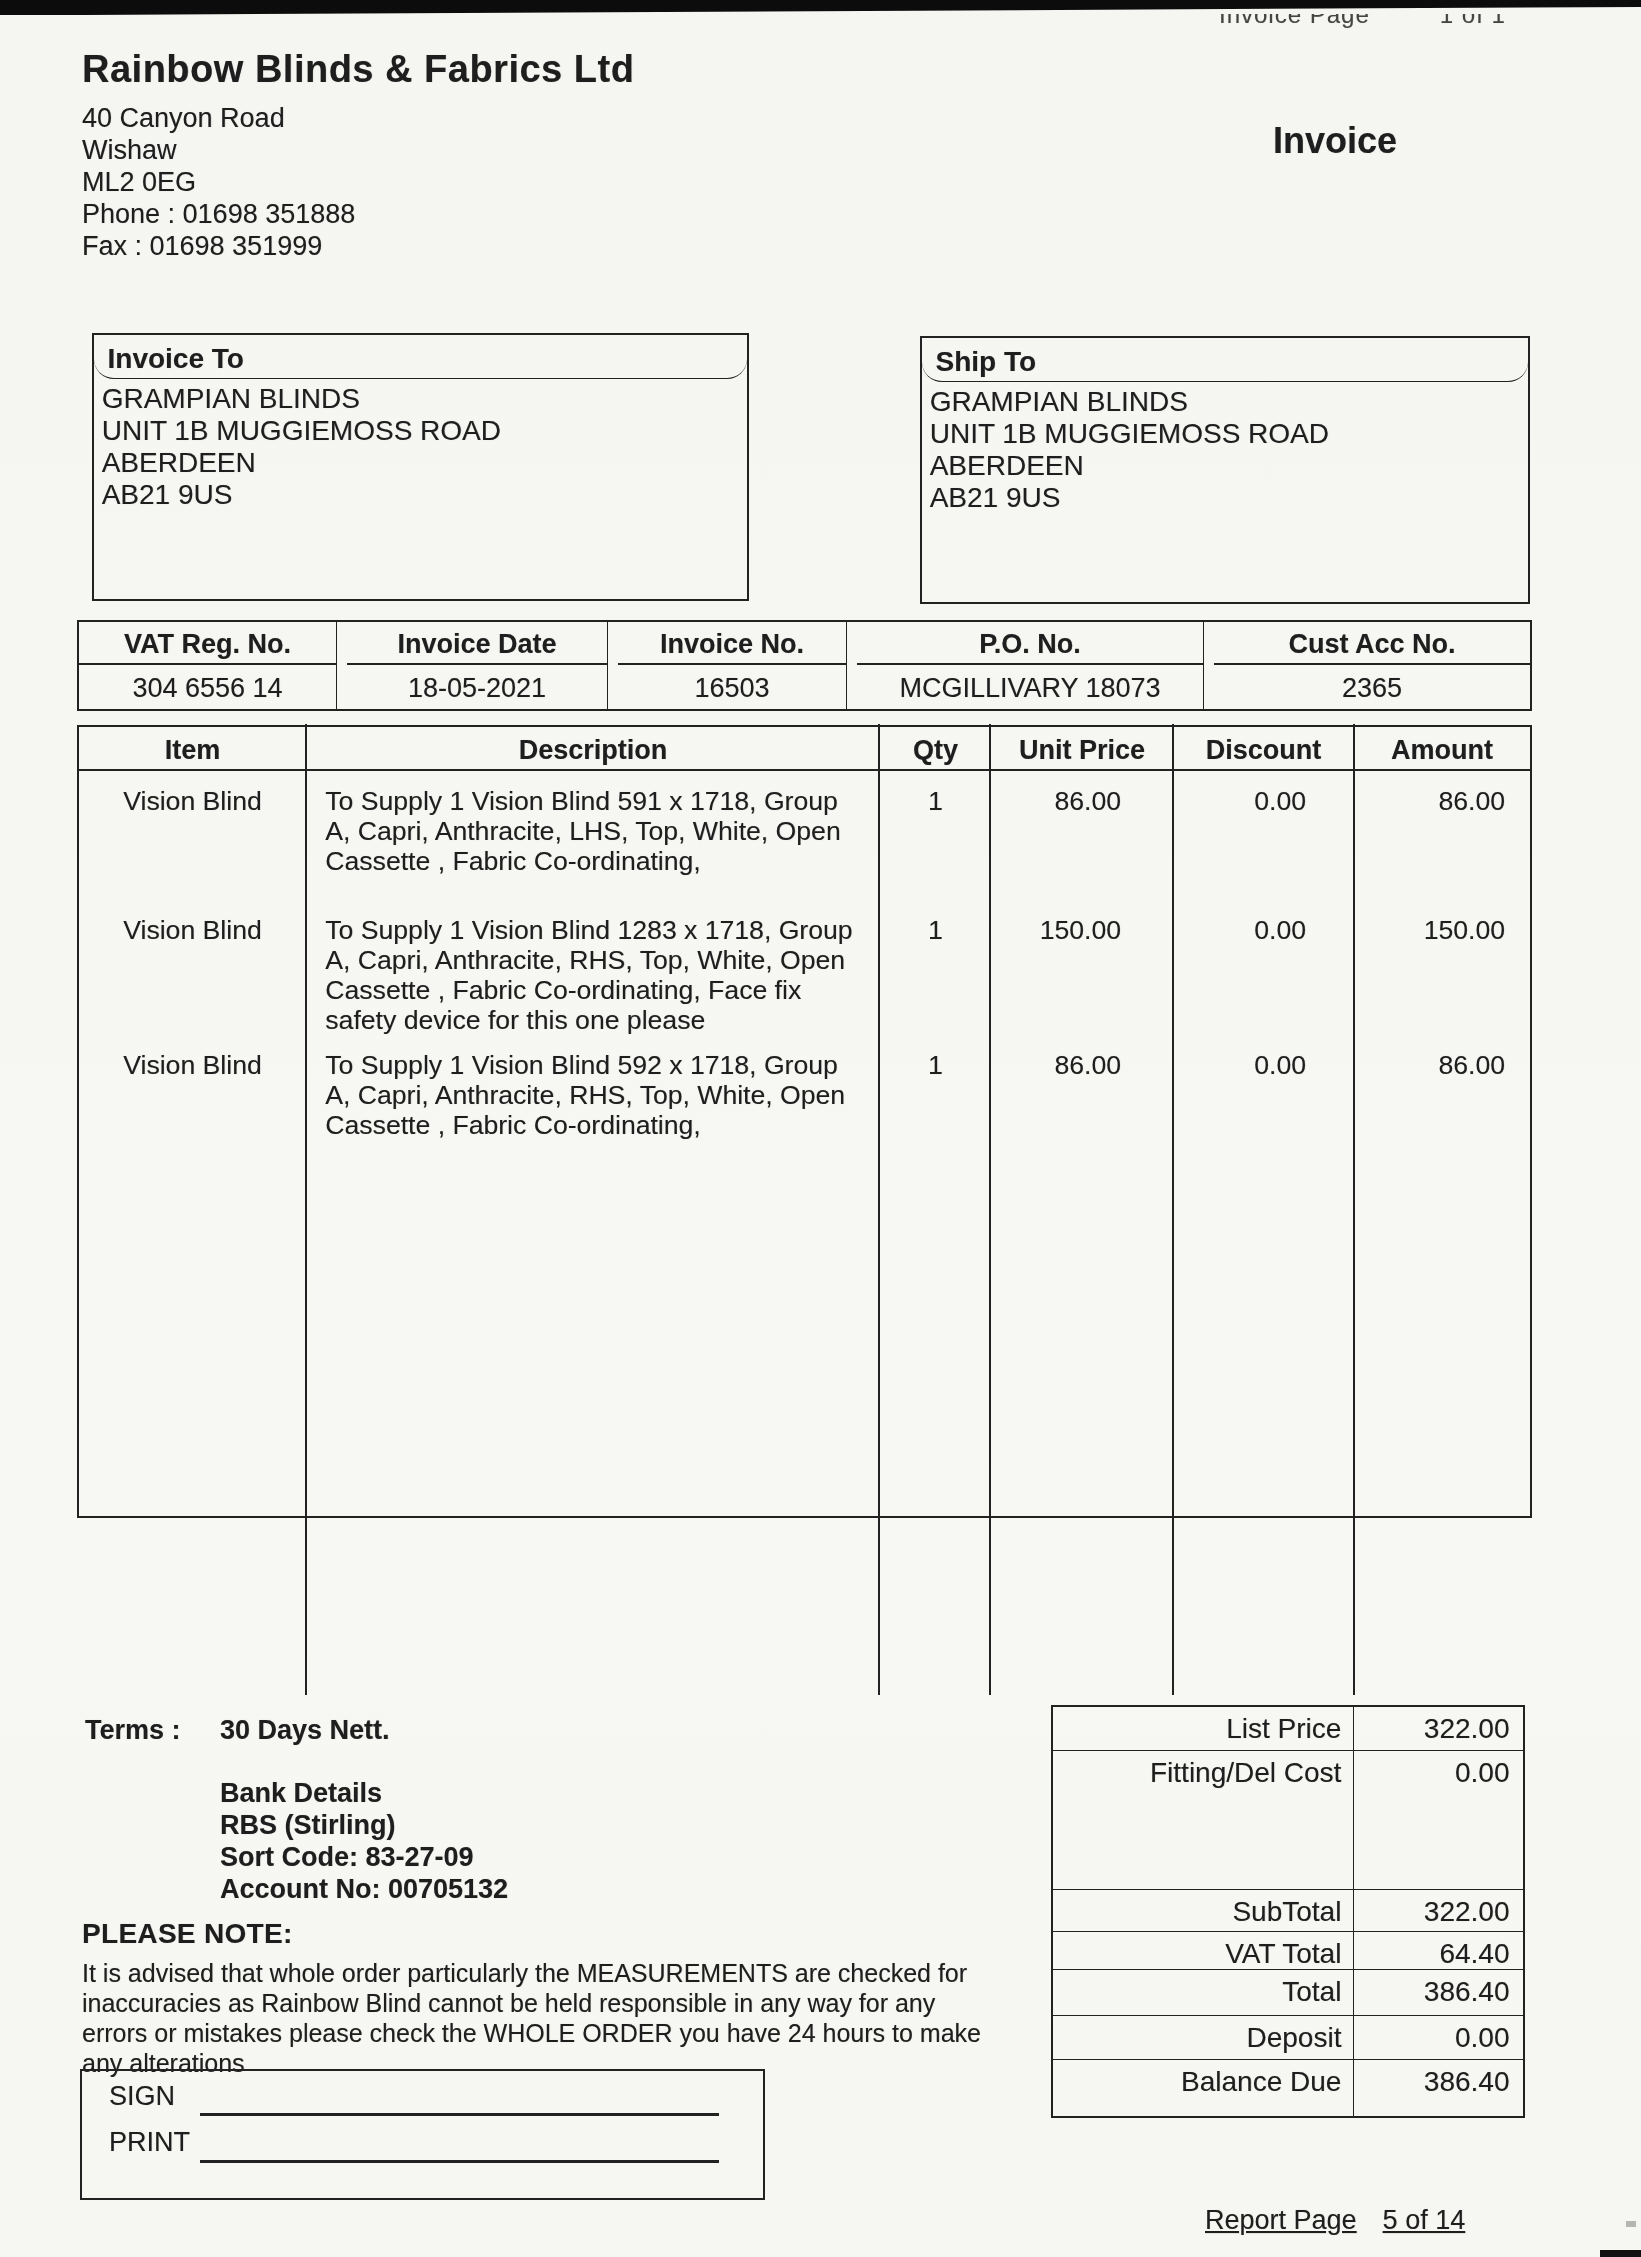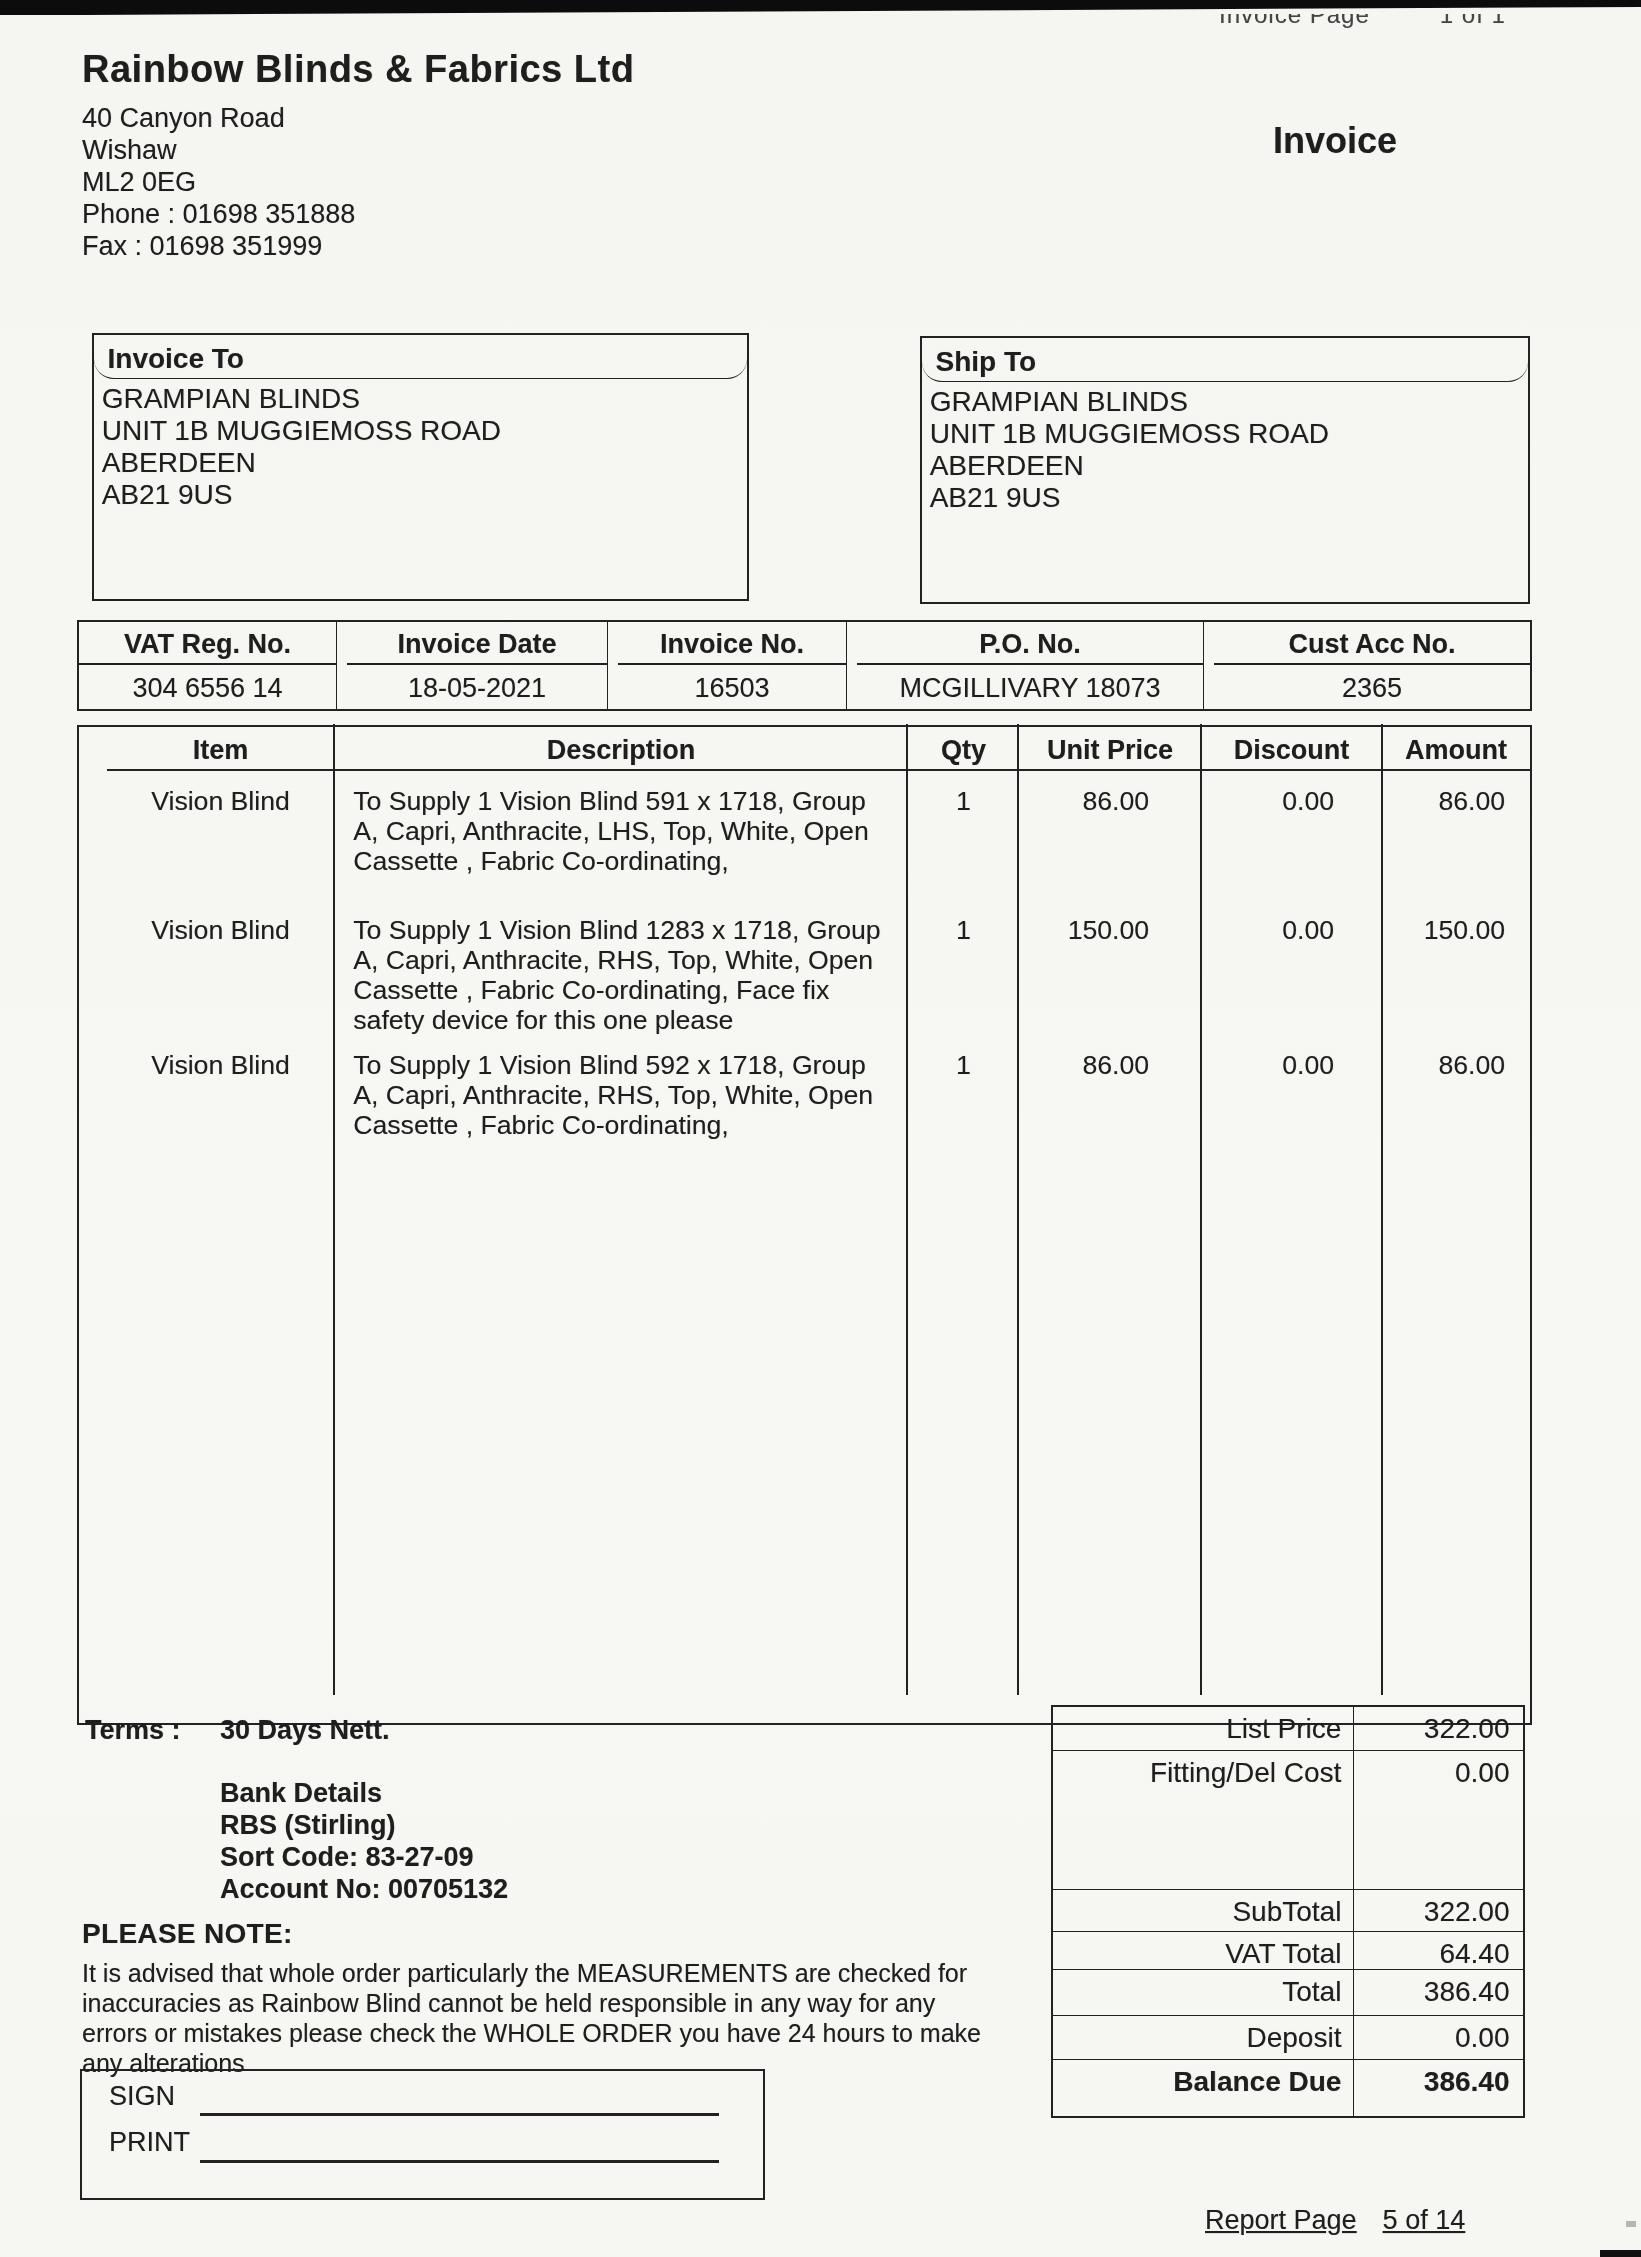--- a/index.html
+++ b/index.html
@@ -34,22 +34,22 @@
 
   .details-table { position:absolute; left:77px; top:620px; width:1455px; border:2.9px solid #222; box-sizing:border-box; }
   .details-row { display:grid; grid-template-columns:258px 261px 229px 347px 1fr;gap:10px; }
   .details-row > div { border-right:1.9px solid #222; text-align:center; box-sizing:border-box; }
   .details-row > div:last-child { border-right:none; }
   .dh { height:43px; border-bottom:2.9px solid #222 !important; font-weight:700; font-size:27px; padding-top:6.8px; }
   .details-row > div.dh { border-right:1.9px solid #222; }
   .details-row > div.dh:last-child { border-right:none; }
   .dv { height:44px; font-size:27px; padding-top:7.7px; }
 
-  .items-table { position:absolute; left:77px; top:725px; width:1455px; height:1000px;
-    border:2.9px solid #222; box-sizing:border-box;padding-left:28px; }
+  .items-table { position:absolute; left:77px; top:725px; width:1455px; height:793px;
+    border:2.9px solid #222; box-sizing:border-box; }
   .items-header { display:grid; grid-template-columns:227px 574px 111px 182px 181px 1fr;
     height:44px; border-bottom:2.9px solid #222; box-sizing:border-box; }
   .items-header > div { font-weight:700; font-size:27px; text-align:center; padding-top:7.7px; }
   .items-body { position:relative; height:924px; }
   .vline { position:absolute; top:-47px; bottom:0; width:1.9px; background:#222; }
   .vl1{left:226px;} .vl2{left:799px;} .vl3{left:910px;} .vl4{left:1093px;} .vl5{left:1274px;}
   .item-row { display:grid; grid-template-columns:227px 574px 111px 182px 181px 1fr;
     font-size:26.6px; line-height:30px; padding-top:15.4px; }
   .row1 { margin-bottom:23px; }
   .c-item { text-align:center; }
@@ -65,21 +65,21 @@
   .note-heading { left:82px; top:1918px; font-size:28px; font-weight:700; letter-spacing:0.3px; }
   .note-body { left:82px; top:1958px; width:917px; font-size:25px; line-height:30px; }
 
   .totals-box { position:absolute; left:1051px; top:1705px; width:474px; height:413px;
     border:2.9px solid #222; box-sizing:border-box; display:grid;
     grid-template-columns:301px 1fr; grid-template-rows:44px 139px 42px 38px 46px 44px 1fr; }
   .t-label { border-right:1.9px solid #222; border-bottom:1.9px solid #222; text-align:right;
     padding:5.8px 11.6px 0 0; font-size:28px; box-sizing:border-box; }
   .t-value { border-bottom:1.9px solid #222; text-align:right; padding:5.8px 13.5px 0 0; font-size:28px; box-sizing:border-box; }
   .t-last { border-bottom:none; }
-  .t-bold { font-weight:700; }
+  .t-bold { font-weight:400; }
 
   .sign-box { position:absolute; left:80px; top:2069px; width:685px; height:131px;
     border:2.9px solid #222; box-sizing:border-box; }
   .sign-label { position:absolute; left:27px; top:9.7px; font-size:27px; }
   .print-label { position:absolute; left:27px; top:56px; font-size:27px; }
   .sig-line { position:absolute; left:118px; width:519px; height:2.9px; background:#222; }
   .line1 { top:42px; } .line2 { top:89px; }
 
   .report-page { position:absolute; left:1205px; top:2205px; font-size:27px; display:flex; gap:26px;text-decoration:underline; }
 </style>

